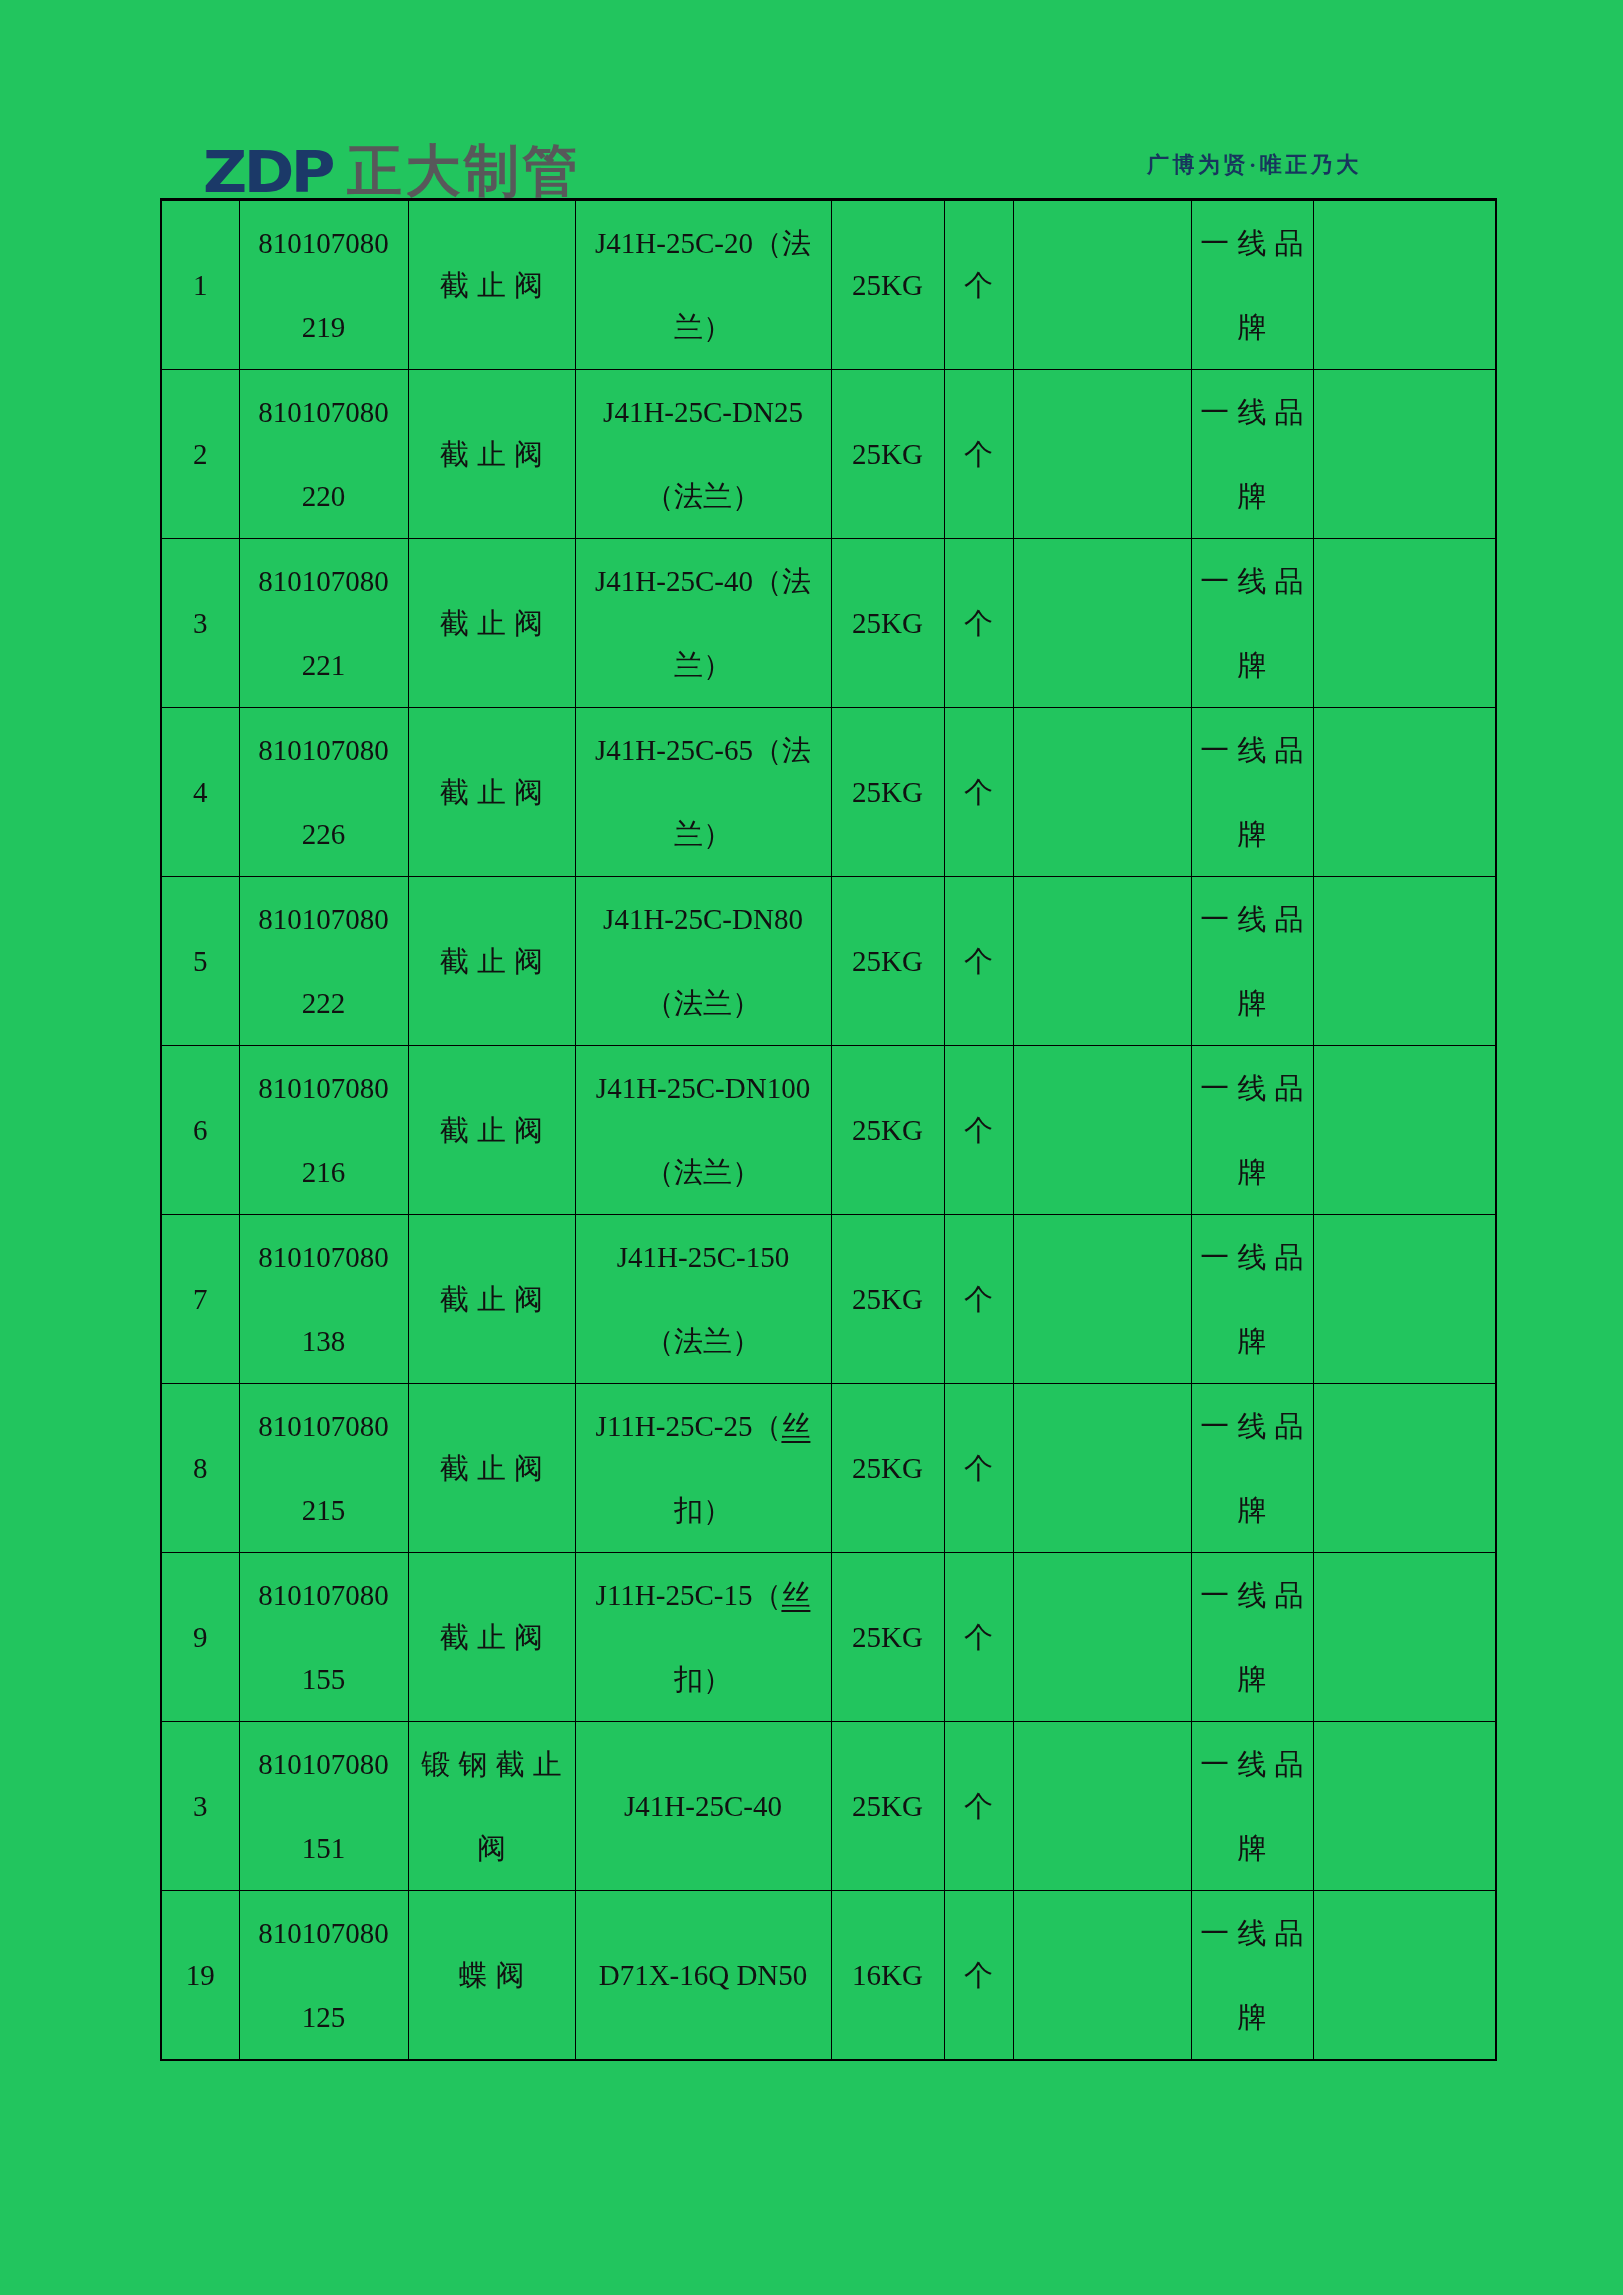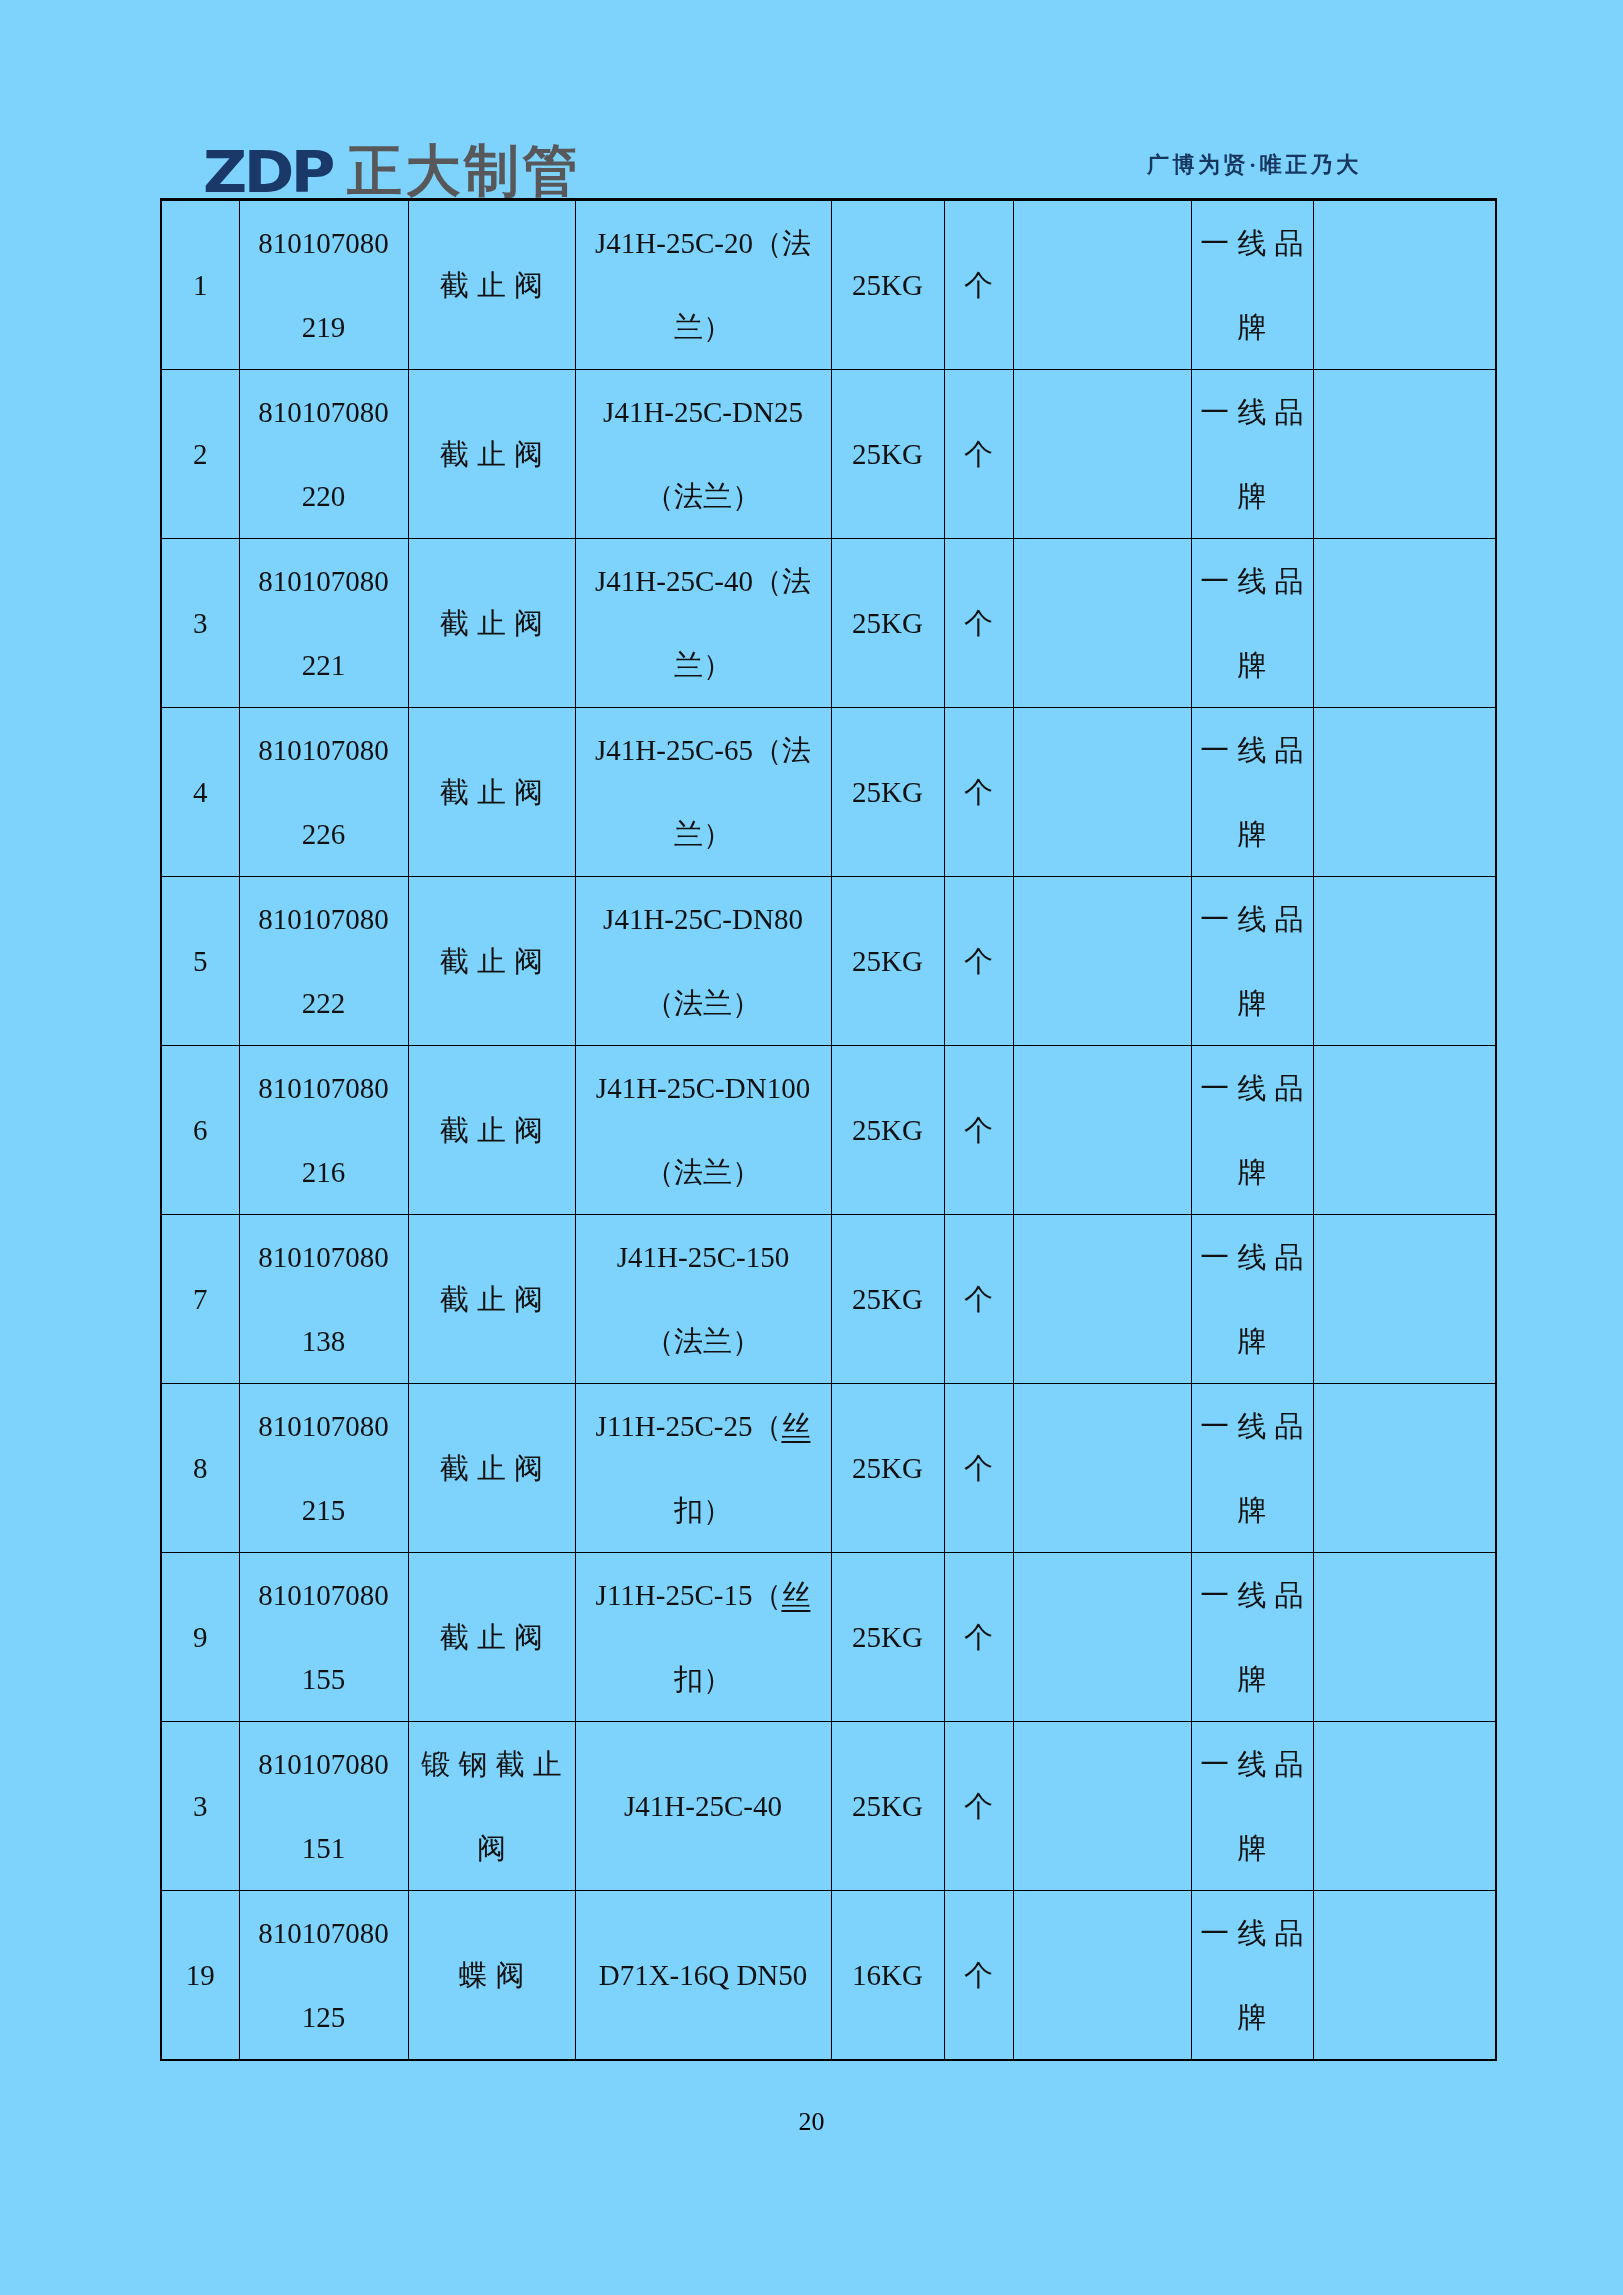--- a/index.html
+++ b/index.html
@@ -1,19 +1,19 @@
 <!DOCTYPE html>
 <html style="font-size:9.4px"><head>
 <meta charset="utf-8">
 <style>
   html,body{margin:0;padding:0;background:#e8e8e8;}
   .page{
     position:relative;
     width:1623px;height:2295px;
-    background:#7dd3fc;
+    background:#22c55e;
     font-family:"Liberation Serif","DejaVu Serif",serif;
     color:#111;
     overflow:hidden;
   }
   
   .logo{
     position:absolute;left:203px;top:139px;height:64px;
     display:flex;align-items:center;
     font-family:"DejaVu Sans","Liberation Sans",sans-serif;
     line-height:1;
@@ -395,16 +395,15 @@
           <td></td>
           <td class="cjk-gap">
             <div class="line">一线品</div>
             <div class="line">牌</div>
           </td>
           <td></td>
         </tr>
       </tbody>
   </table>
 
-  <div class="page-number">20</div>
 
 </div>
 
 
 </body></html>

